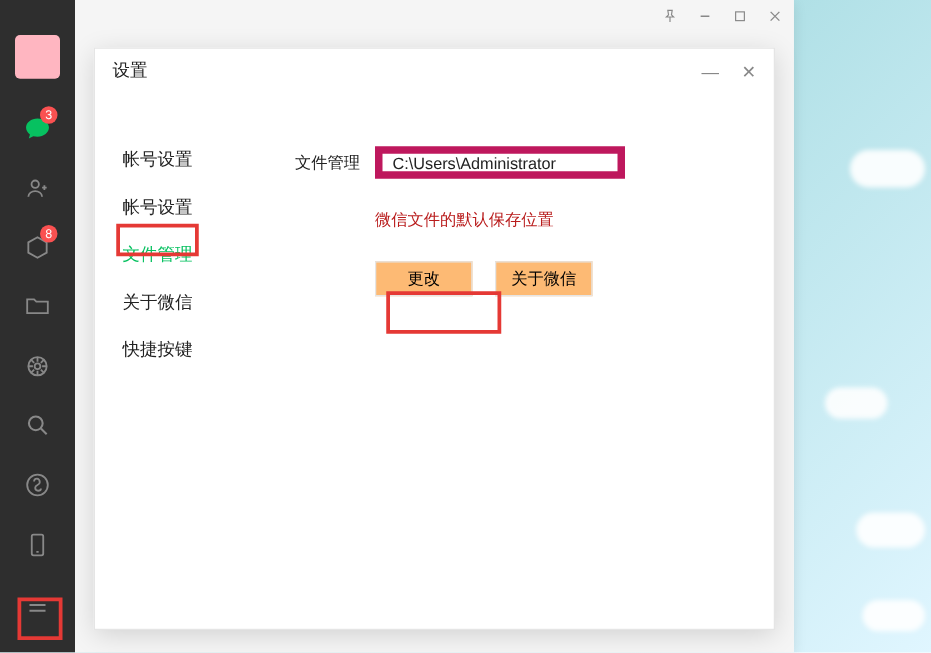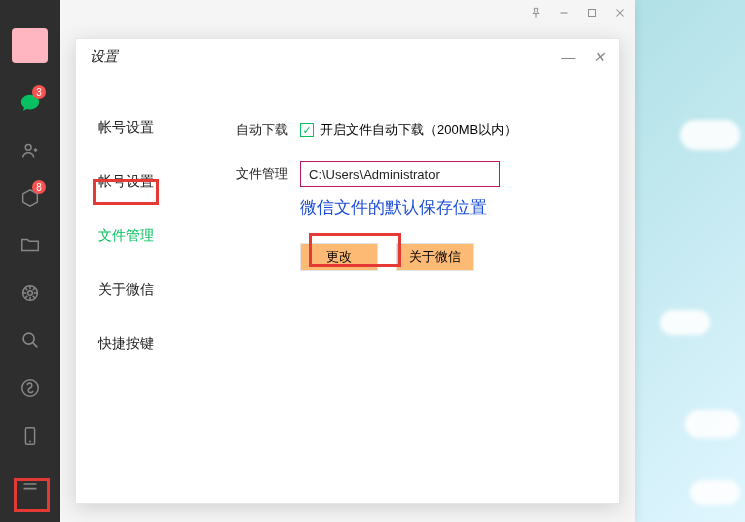--- a/index.html
+++ b/index.html
@@ -121,36 +121,35 @@
   box-shadow: 0 4px 20px rgba(0,0,0,0.15);
 }
 
 .settings-titlebar {
   height: 36px;
   display: flex;
   align-items: center;
   padding: 0 14px;
   font-size: 14px;
   color: #222;
-  font-style: italic;
 }
 .settings-titlebar .spacer { flex: 1; }
 .settings-titlebar .win-btn { color: #888; cursor: pointer; margin-left: 18px; font-size: 14px; }
 
 .settings-body {
   display: flex;
   padding-top: 42px;
 }
 
 .settings-nav {
   width: 104px;
   padding-left: 22px;
   display: flex;
   flex-direction: column;
-  gap: 32px;
+  gap: 16px;
 }
 .nav-item {
   font-size: 14px;
   color: #222;
   cursor: pointer;
   padding: 2px 0;
 }
 .nav-item.active { color: #07C160; }
 
 .settings-content {
@@ -181,29 +180,29 @@
   align-items: center;
   justify-content: center;
   color: #07C160;
   font-size: 11px;
   line-height: 1;
 }
 
 .path-input {
   width: 200px;
   height: 26px;
-  border: 1px solid #be185d;
+  border: 6px solid #be185d;
   padding: 0 8px;
   font-size: 13px;
   display: flex;
   align-items: center;
   color: #222;
   background: #fff;
 }
-.hint { color: #1d4ed8; font-size: 17px; margin-top: 9px; }
+.hint { color: #b91c1c; font-size: 13px; margin-top: 24px; }
 
 .btn-row { display: flex; gap: 18px; margin-top: 24px; }
 .btn {
   min-width: 78px;
   height: 28px;
   border: 1px solid #E5E5E5;
   background: #fdba74;
   font-size: 13px;
   display: flex;
   align-items: center;
@@ -325,29 +324,20 @@
   <div class="settings-body">
     <div class="settings-nav">
       <div class="nav-item">帐号设置</div>
       <div class="nav-item">帐号设置</div>
       <div class="nav-item active">文件管理</div>
       <div class="nav-item">关于微信</div>
       <div class="nav-item">快捷按键</div>
     </div>
 
     <div class="settings-content">
-      <div class="row">
-        <div class="row-label">自动下载</div>
-        <div class="row-body">
-          <div class="checkbox-wrap">
-            <span class="checkbox">✓</span>
-            <span>开启文件自动下载（200MB以内）</span>
-          </div>
-        </div>
-      </div>
 
       <div class="row">
         <div class="row-label">文件管理</div>
         <div class="row-body">
           <div class="path-input">
             <span>C:\Users\Administrator</span>
           </div>
           <div class="hint">微信文件的默认保存位置</div>
           <div class="btn-row">
             <div class="btn">更改</div>

